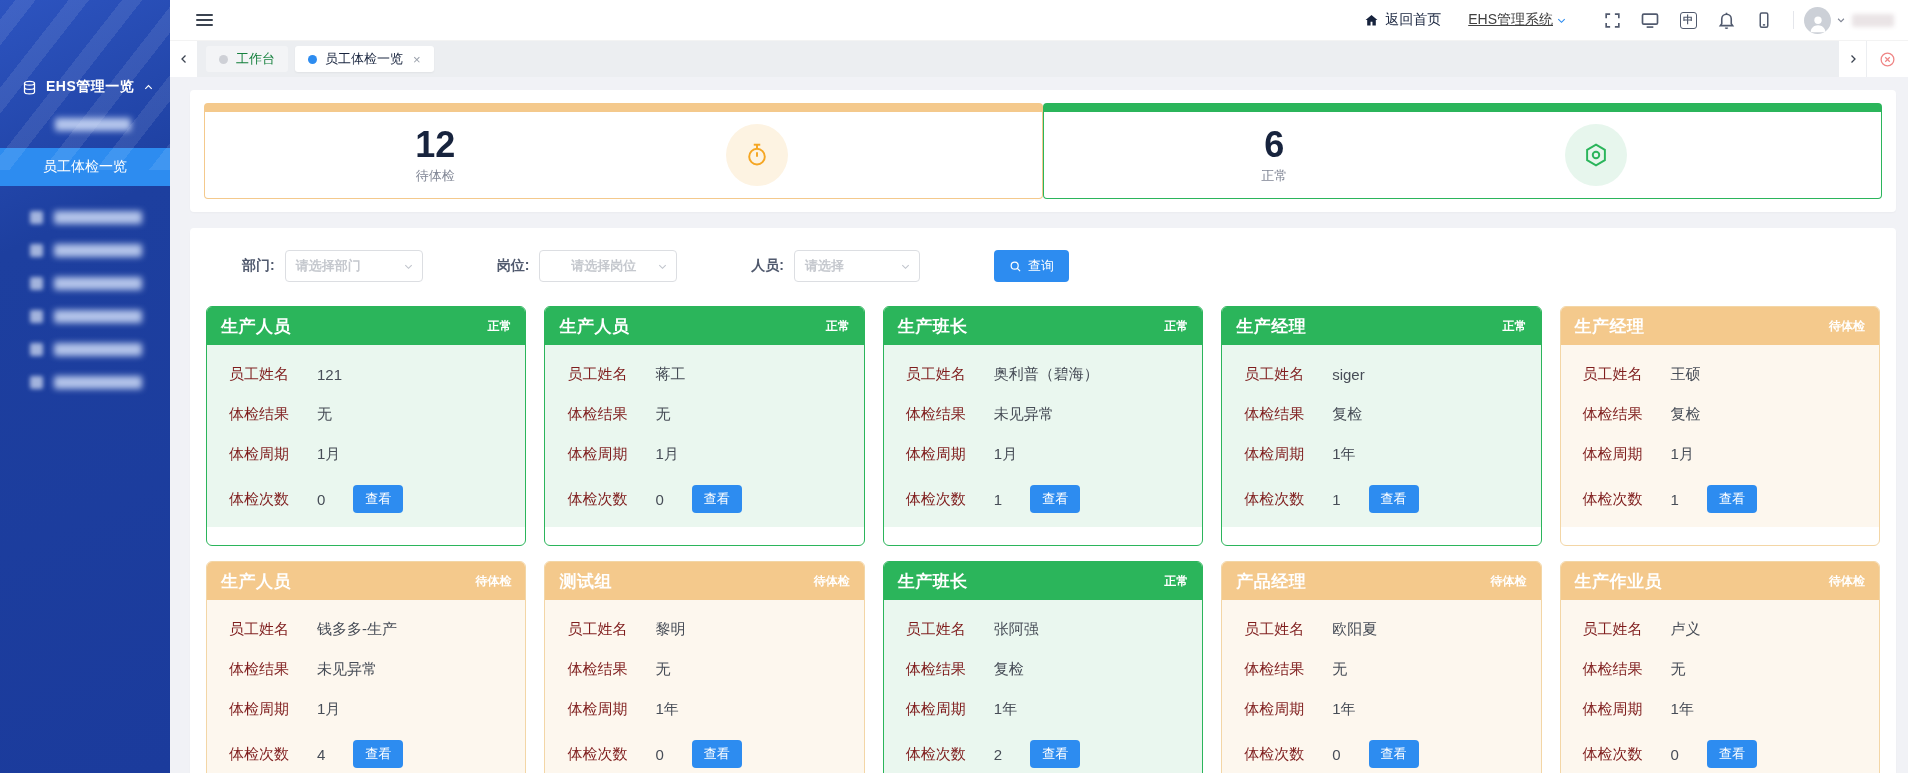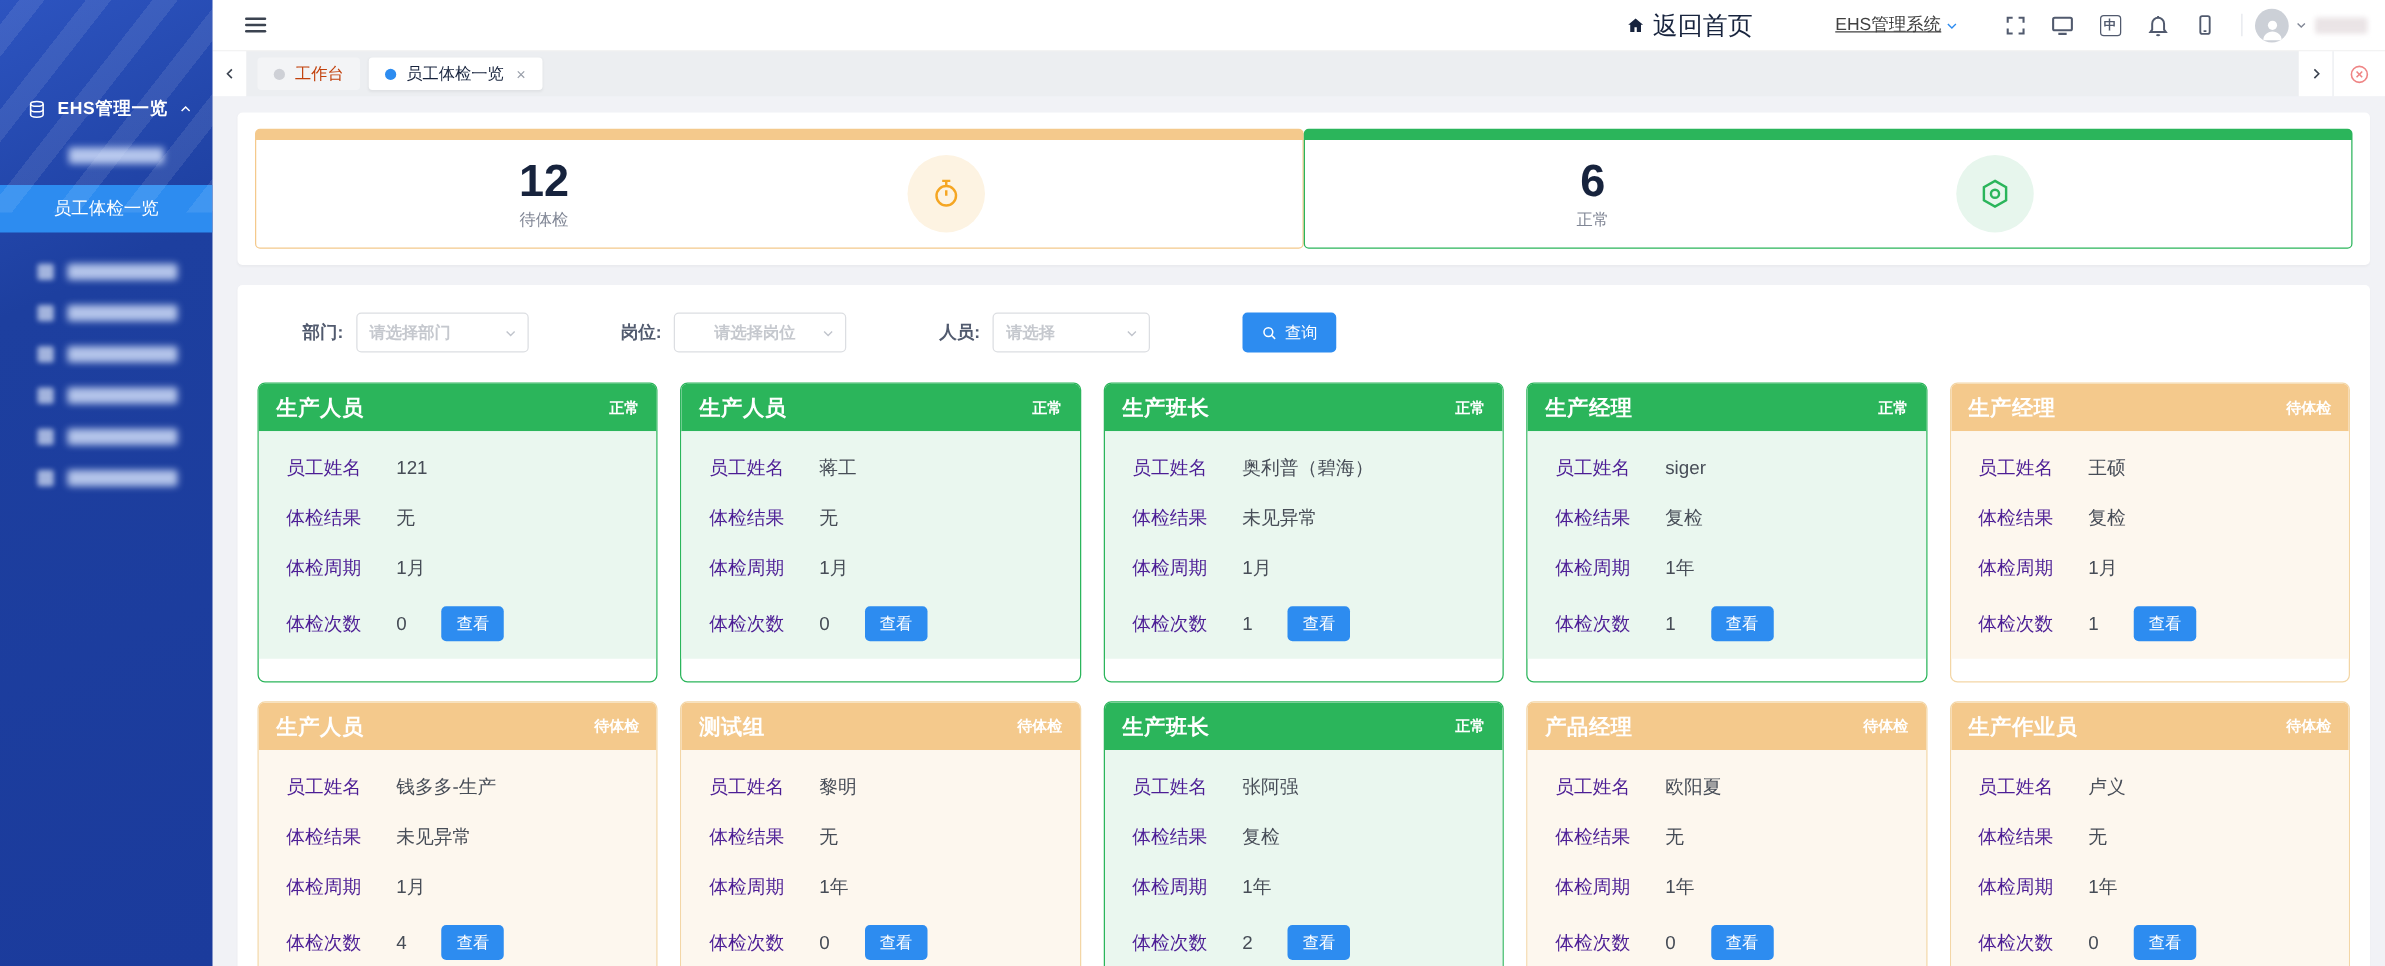--- a/index.html
+++ b/index.html
@@ -36,39 +36,39 @@
   .menu-item-blur .blur-sq{ width:13px; height:13px; margin-right:11px;}
   .menu-item-blur .blur-bar{ width:88px; height:13px;}
   
   .topbar {
     position:absolute; left:170px; right:0; top:0; height:40px; background:#fff;
     display:flex; align-items:center; padding:0 14px 0 26px; z-index:4;
   }
   .hamburger{ display:flex; flex-direction:column; gap:3px; cursor:pointer;}
   .hamburger i{ display:block; width:17px; height:2px; background:#3b4350; border-radius:1px;}
   .topbar .spacer{ flex:1; }
-  .home-link{ display:flex; align-items:center; gap:6px; font-size:20px; color:#17233d; cursor:pointer; margin-right:66px;justify-content:flex-end;}
+  .home-link{ display:flex; align-items:center; gap:6px; font-size:14px; color:#17233d; cursor:pointer; margin-right:27px;justify-content:flex-end;}
   .sys-switch{ display:flex; align-items:center; gap:3px; color:#404040; font-size:14px; cursor:pointer; margin-right:26px;text-decoration:underline;}
   .icon-btn{ display:flex; align-items:center; justify-content:center; width:24px; height:24px; color:#515a6e; cursor:pointer; margin:0 7px;}
   .lang-badge{ width:17px; height:17px; border:1.6px solid #515a6e; border-radius:3px; font-size:10px; font-weight:bold;
     display:flex; align-items:center; justify-content:center; color:#515a6e;}
   .top-divider{ width:1px; height:18px; background:#e4e6eb; margin:0 10px;}
   .avatar{ width:27px; height:27px; border-radius:50%; background:#ccd0d7; display:flex; align-items:flex-end; justify-content:center; overflow:hidden; cursor:pointer;}
   .user-caret{ margin:0 6px 0 5px; color:#808695; cursor:pointer; display:flex;}
   .user-blur{ width:42px; height:13px; background:#eae4e6; filter:blur(2px); border-radius:2px;}
   
   .tabbar{
     position:absolute; left:170px; right:0; top:40px; height:37px; background:#eceef1;
     display:flex; align-items:center; z-index:3; border-top:1px solid #f3f3f3;
   }
   .tab-scroll-btn{ width:27px; height:100%; background:#fff; display:flex; align-items:center; justify-content:center;
     color:#3b4350; font-size:13px; cursor:pointer; flex:0 0 auto;}
   .tabs{ display:flex; align-items:center; gap:7px; margin-left:9px; flex:1;}
   .tab{ height:26px; display:flex; align-items:center; gap:8px; padding:0 13px; border-radius:3px;
-    background:#f3f4f6; color:#c2410c; font-size:13px; cursor:pointer;}
+    background:#f3f4f6; color:#15803d; font-size:13px; cursor:pointer;}
   .tab.active{ background:#fff; color:#17233d; box-shadow:0 1px 2px rgba(0,0,0,.05);}
   .tab-dot{ width:9px; height:9px; border-radius:50%; background:#ced0d6;}
   .tab.active .tab-dot{ background:#2d8cf0;}
   .tab-close{ color:#9aa0ab; font-size:13px; margin-left:2px; cursor:pointer;}
   .tab-right{ display:flex; align-items:center; height:100%; flex:0 0 auto;}
   .closeall-box{ width:42px; height:100%; background:#fff; border-left:1px solid #eceef1; display:flex; align-items:center; justify-content:center; cursor:pointer;}
   
   .content{ position:absolute; left:170px; right:0; top:77px; bottom:0; padding:13px 12px 0 20px; overflow:hidden;}
   .panel{ background:#fff; border-radius:4px; box-shadow:0 1px 2px rgba(0,0,0,.03);}
   .panel-stats{ padding:13px 14px; display:flex; gap:0; margin-bottom:16px;}
@@ -100,21 +100,21 @@
   .emp-card.orange{ border-color:#f3d6a6;}
   .emp-head{ height:38px; display:flex; align-items:center; justify-content:space-between; padding:0 14px; color:#fff;}
   .emp-card.green  .emp-head{ background:#2bb55b;}
   .emp-card.orange .emp-head{ background:#f4c98c;}
   .emp-title{ font-size:17px; font-weight:bold; letter-spacing:.5px;}
   .emp-status{ font-size:12px; font-weight:bold;}
   .emp-body{ height:182px; padding:20px 16px 14px 22px; display:flex; flex-direction:column; justify-content:space-between;}
   .emp-card.green  .emp-body{ background:#eaf7ef;}
   .emp-card.orange .emp-body{ background:#fdf7ee;}
   .emp-row{ display:flex; align-items:center; font-size:15px;}
-  .emp-label{ width:88px; color:#4c1d95; flex:0 0 auto;}
+  .emp-label{ width:88px; color:#7f1d1d; flex:0 0 auto;}
   .emp-value{ color:#474d57;}
   .view-btn{ margin-left:28px; padding:5px 12px; background:#2d8cf0; color:#fff; border:none; border-radius:4px;
     font-size:13px; cursor:pointer; font-family:Liberation Sans, sans-serif;}
   svg{ display:block;}
 </style>
 </head>
 <body>
 
 <aside class="sidebar">
   <div class="menu-group">

